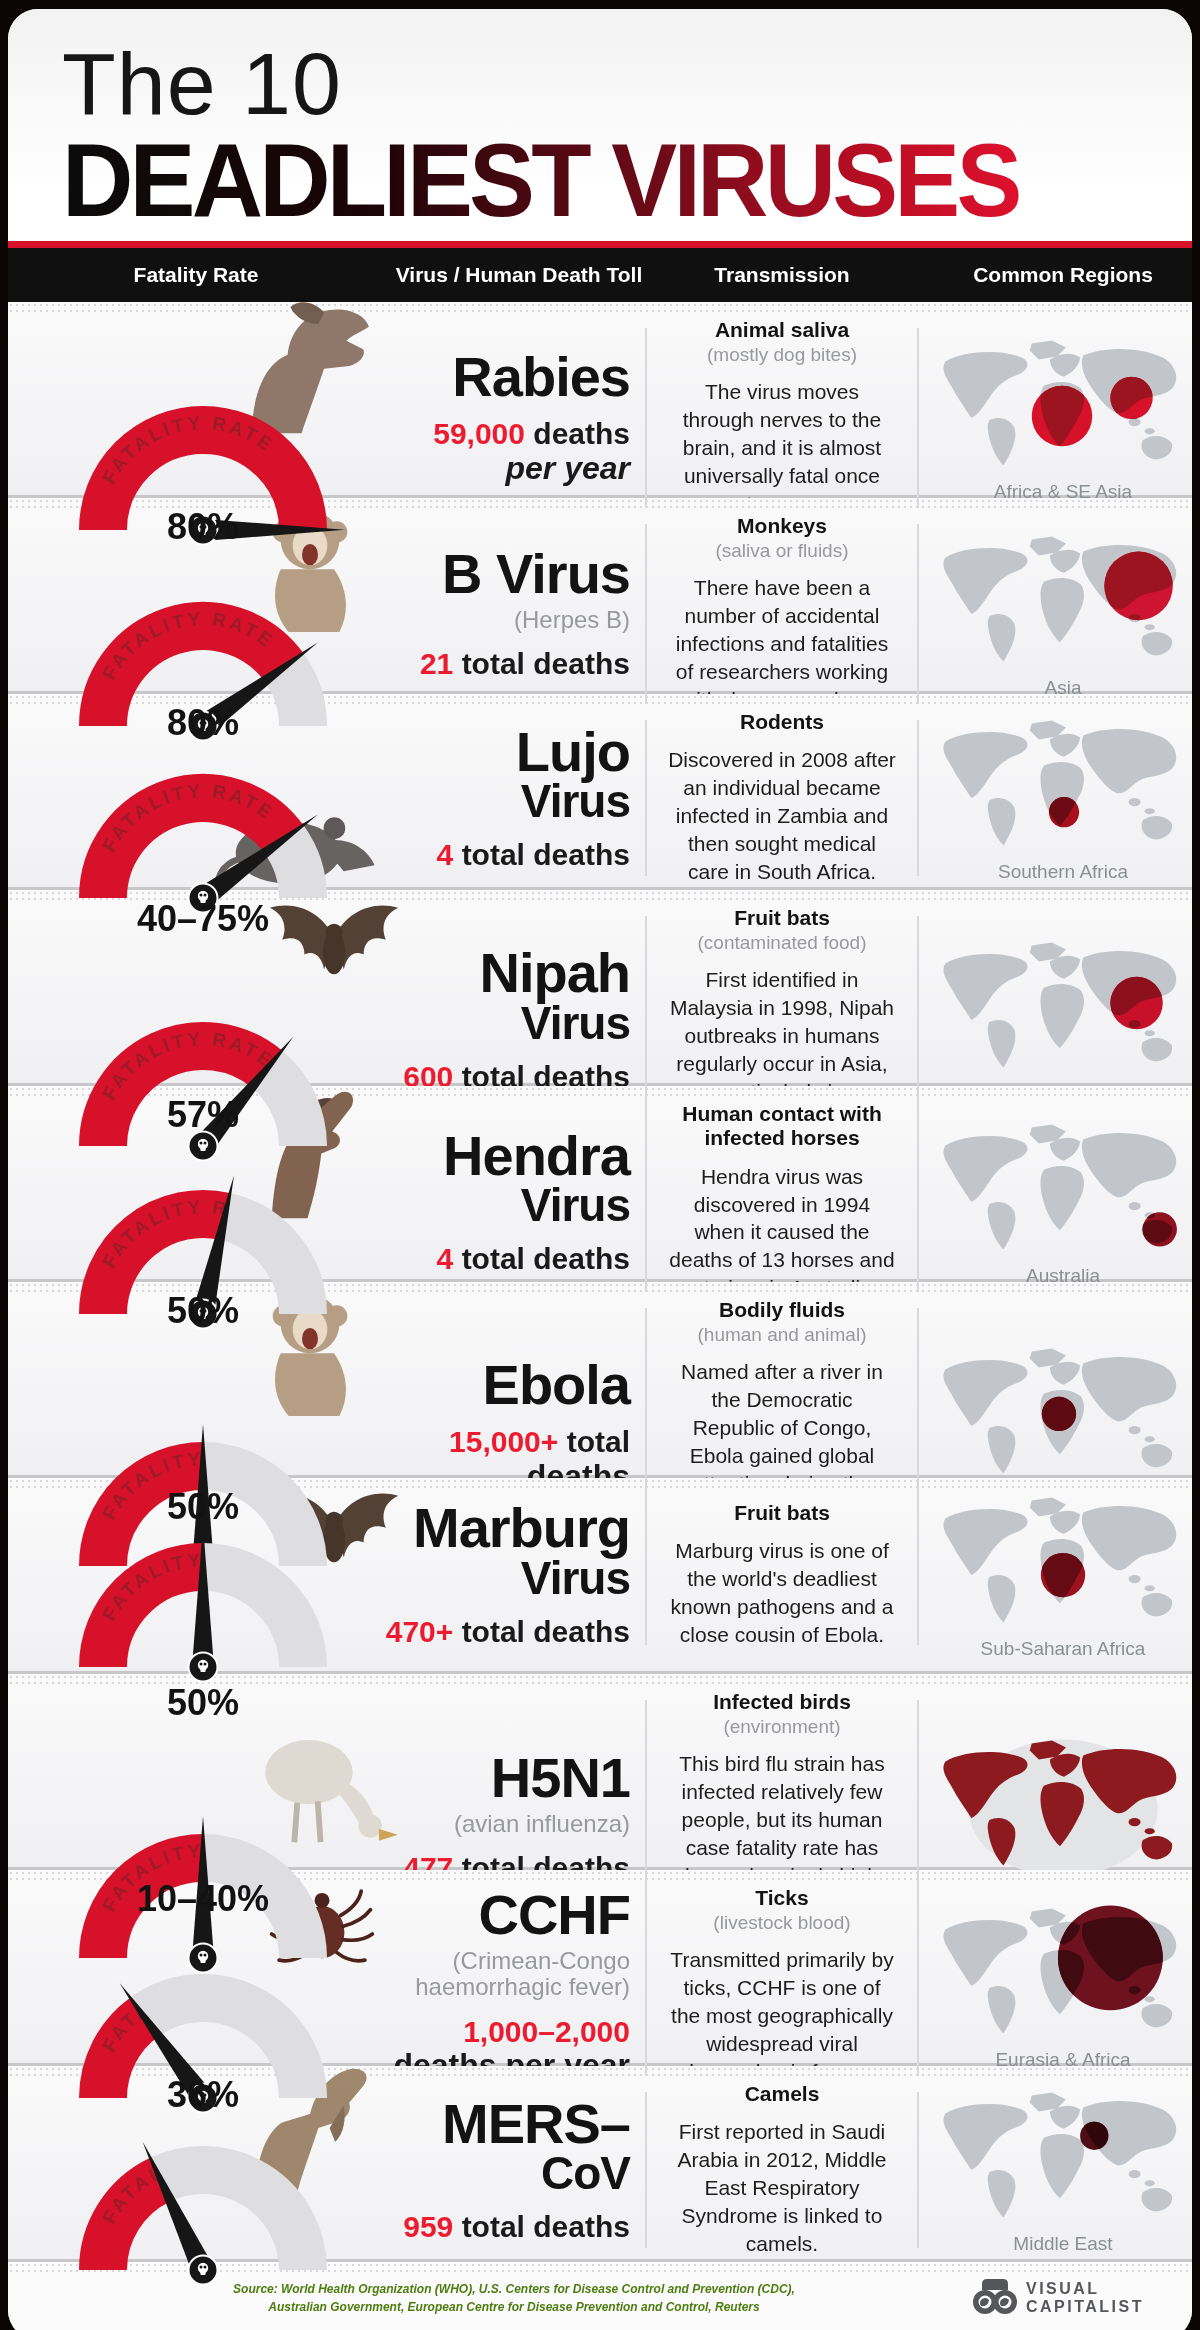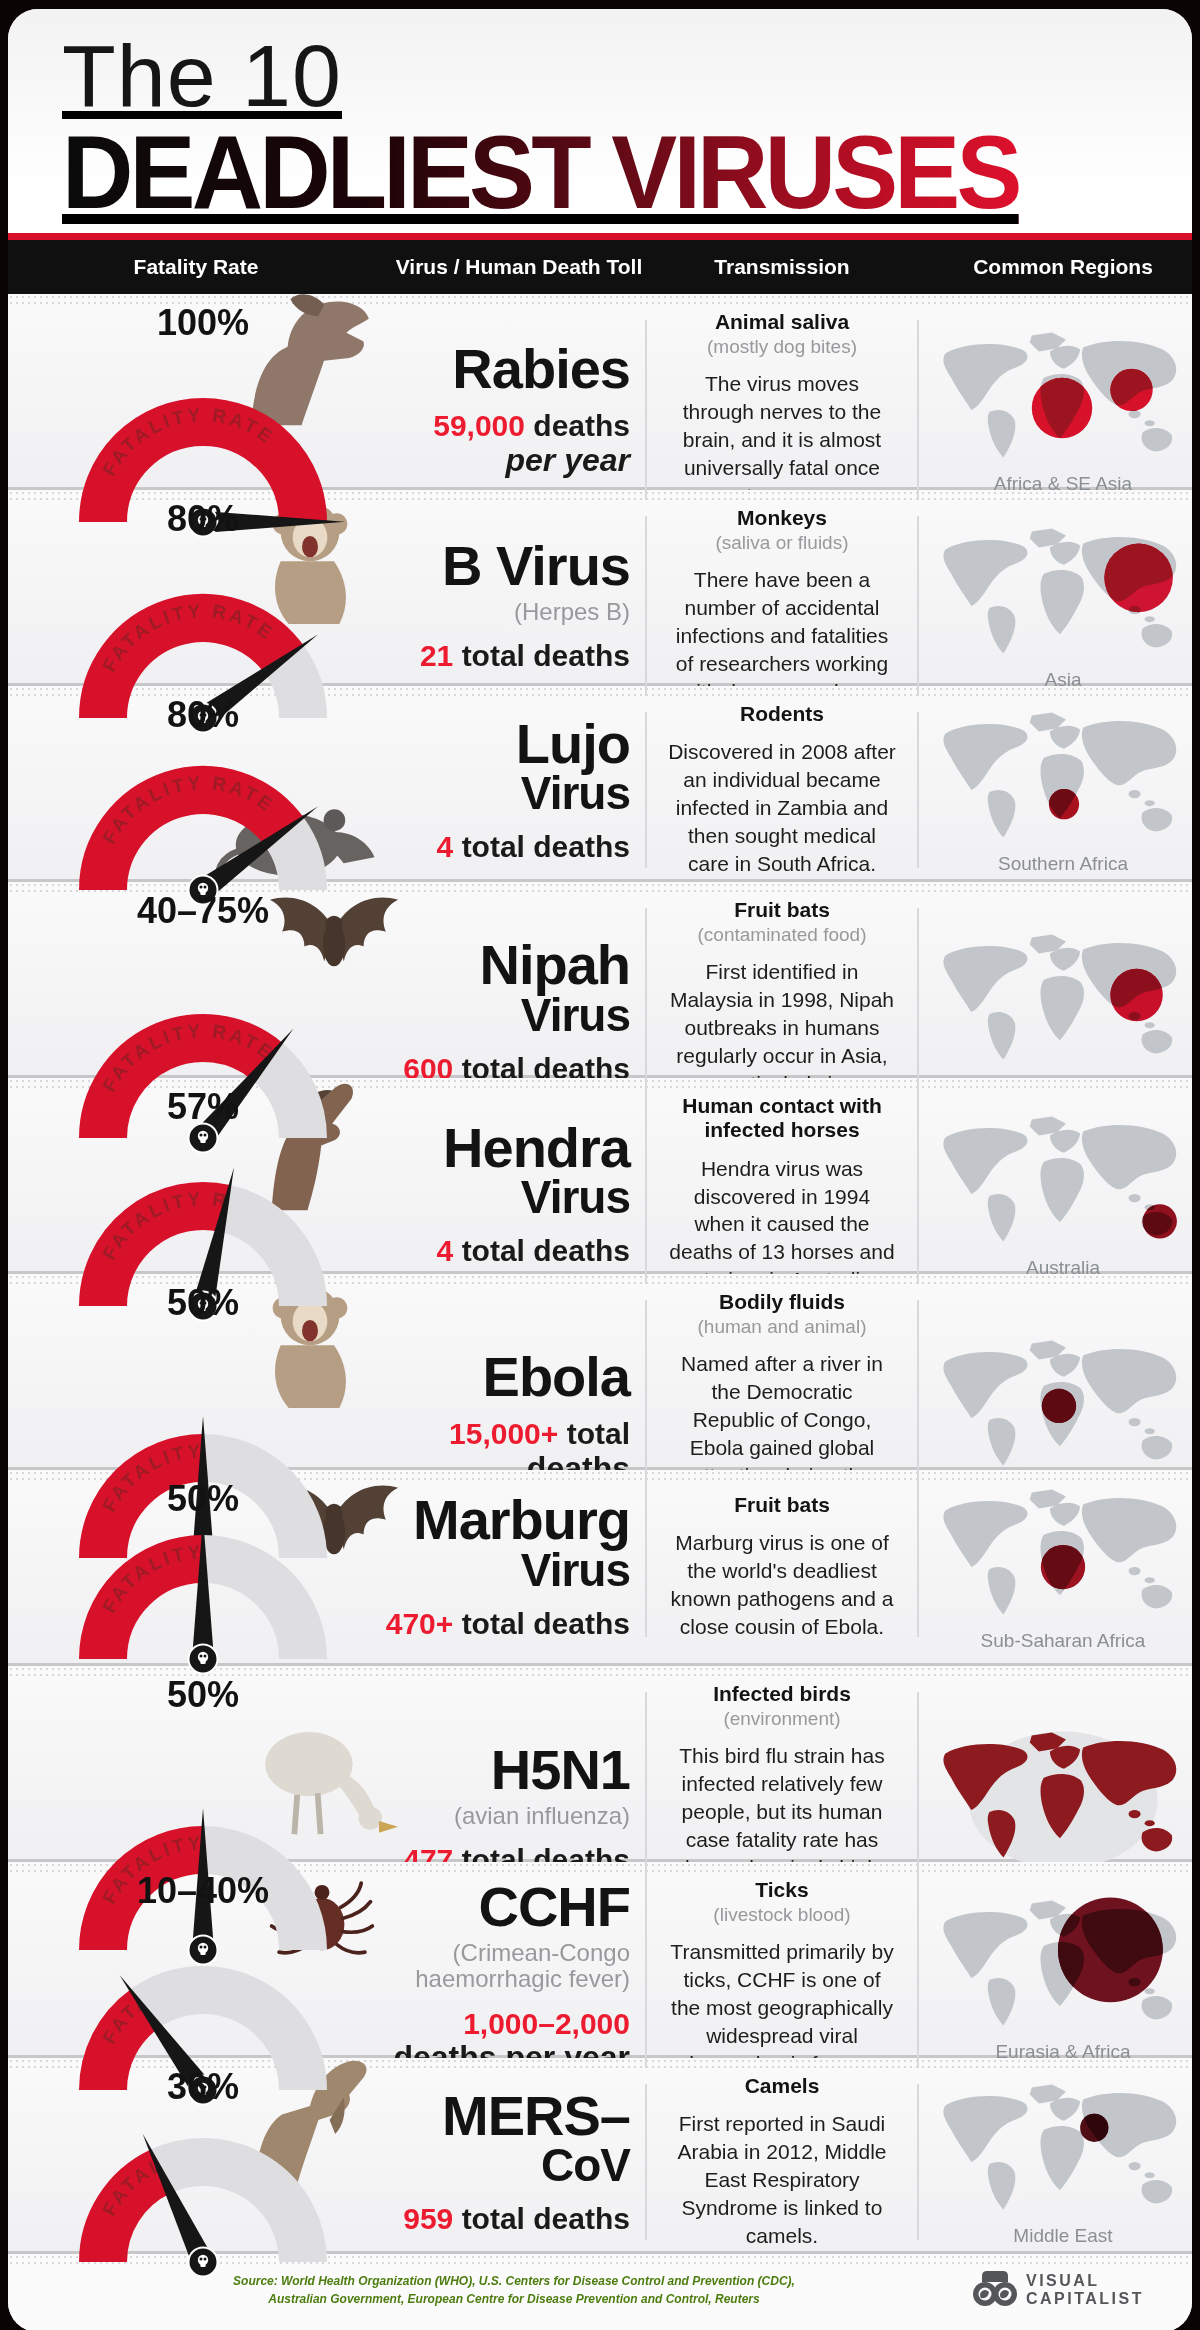--- a/index.html
+++ b/index.html
@@ -1,20 +1,20 @@
 <!DOCTYPE html>
 <html><head>
 <meta charset="utf-8">
 <style>
   html,body{margin:0;padding:0;background:#0a0405;width:1200px;font-family:"Liberation Sans",sans-serif;}
   .canvas{width:1200px;min-height:2330px;background:#0a0405;box-sizing:border-box;padding:9px 8px 20px 8px;}
   .card{background:linear-gradient(180deg,#f6f6f7,#ffffff 12%);border-radius:30px;overflow:hidden;}
 
   
-  .title-block{padding:24px 0 8px 54px;background:linear-gradient(180deg,#f2f2f3,#ffffff 80%);text-decoration:underline;}
+  .title-block{padding:32px 0 8px 54px;background:linear-gradient(180deg,#f2f2f3,#ffffff 80%);}
   .title-line1{font-size:88px;font-weight:400;color:#161616;line-height:.98;letter-spacing:1px;}
   .title-line2{font-size:104px;font-weight:bold;letter-spacing:-4px;line-height:1.02;
     transform:scaleX(.95);transform-origin:left center;white-space:nowrap;
     background:linear-gradient(90deg,#0b0b0b 0%,#1a0407 28%,#6d0b18 55%,#b80e24 75%,#ed1230 95%);
     -webkit-background-clip:text;background-clip:text;color:transparent;}
   .red-rule{height:7px;}
   .col-headers{height:54px;display:grid;grid-template-columns:376px 262px 272px 290px;align-items:center;}
   .col-headers span{text-align:center;font-weight:bold;font-size:21px;}
 
   
@@ -75,21 +75,20 @@
     <div class="col-headers" style="background: rgb(16, 16, 16);">
       <span style="color: rgb(255, 255, 255);">Fatality Rate</span>
       <span style="color: rgb(255, 255, 255); margin-left: 8px;">Virus / Human Death Toll</span>
       <span style="color: rgb(255, 255, 255);">Transmission</span>
       <span style="color: rgb(255, 255, 255);">Common Regions</span>
     </div>
 
     <div id="rows">
         <section class="row">
     <div class="gauge-col">
-      <div class="pct-label">100%</div>
 
   <svg class="gauge-svg" viewBox="0 0 330 182">
     <defs>
       <clipPath id="clip0">
         <path d="M165,162 L23.0,162.0 A142,142 0 0 1 307.0,161.8 Z"></path>
       </clipPath>
       <path id="tp0" d="M65.2,155.0 A100,100 0 0 1 264.8,155.0"></path>
     </defs>
     <path d="M265.0,161.8 A100,100 0 0 1 265.0,162.0" stroke="#dedee0" stroke-width="48" fill="none"></path>
     <path d="M65.0,162.0 A100,100 0 0 1 265.0,161.8" stroke="#d8112b" stroke-width="48" fill="none"></path>

